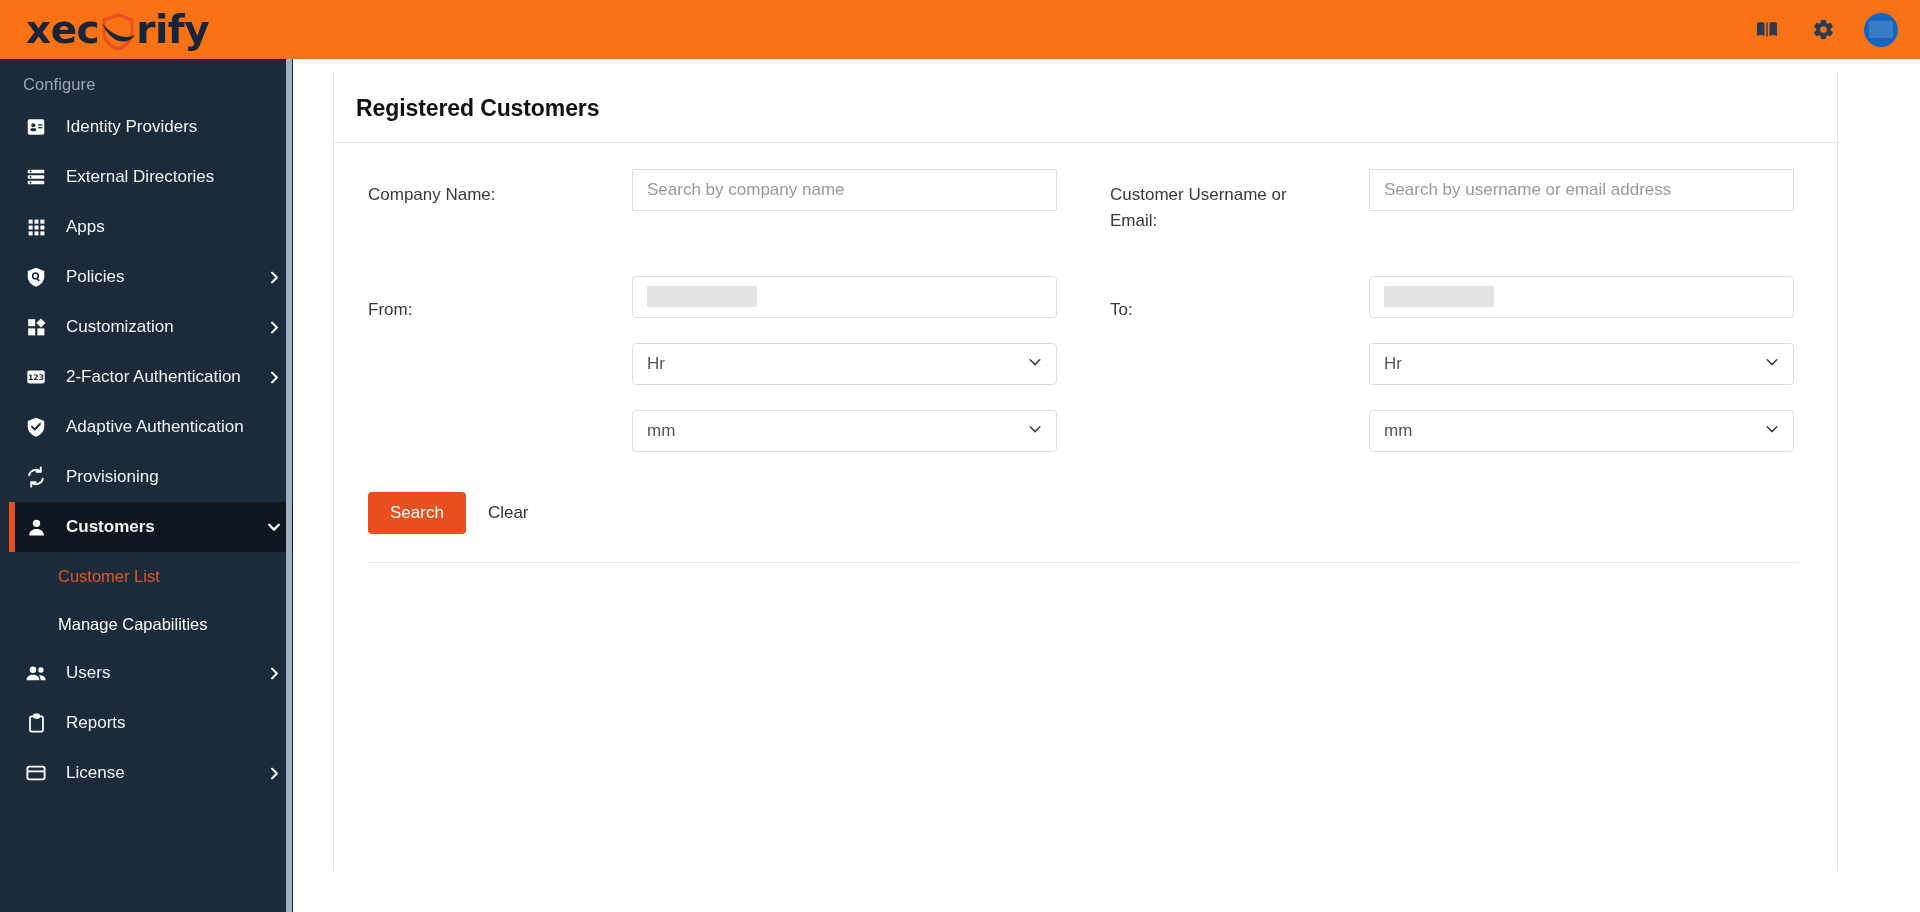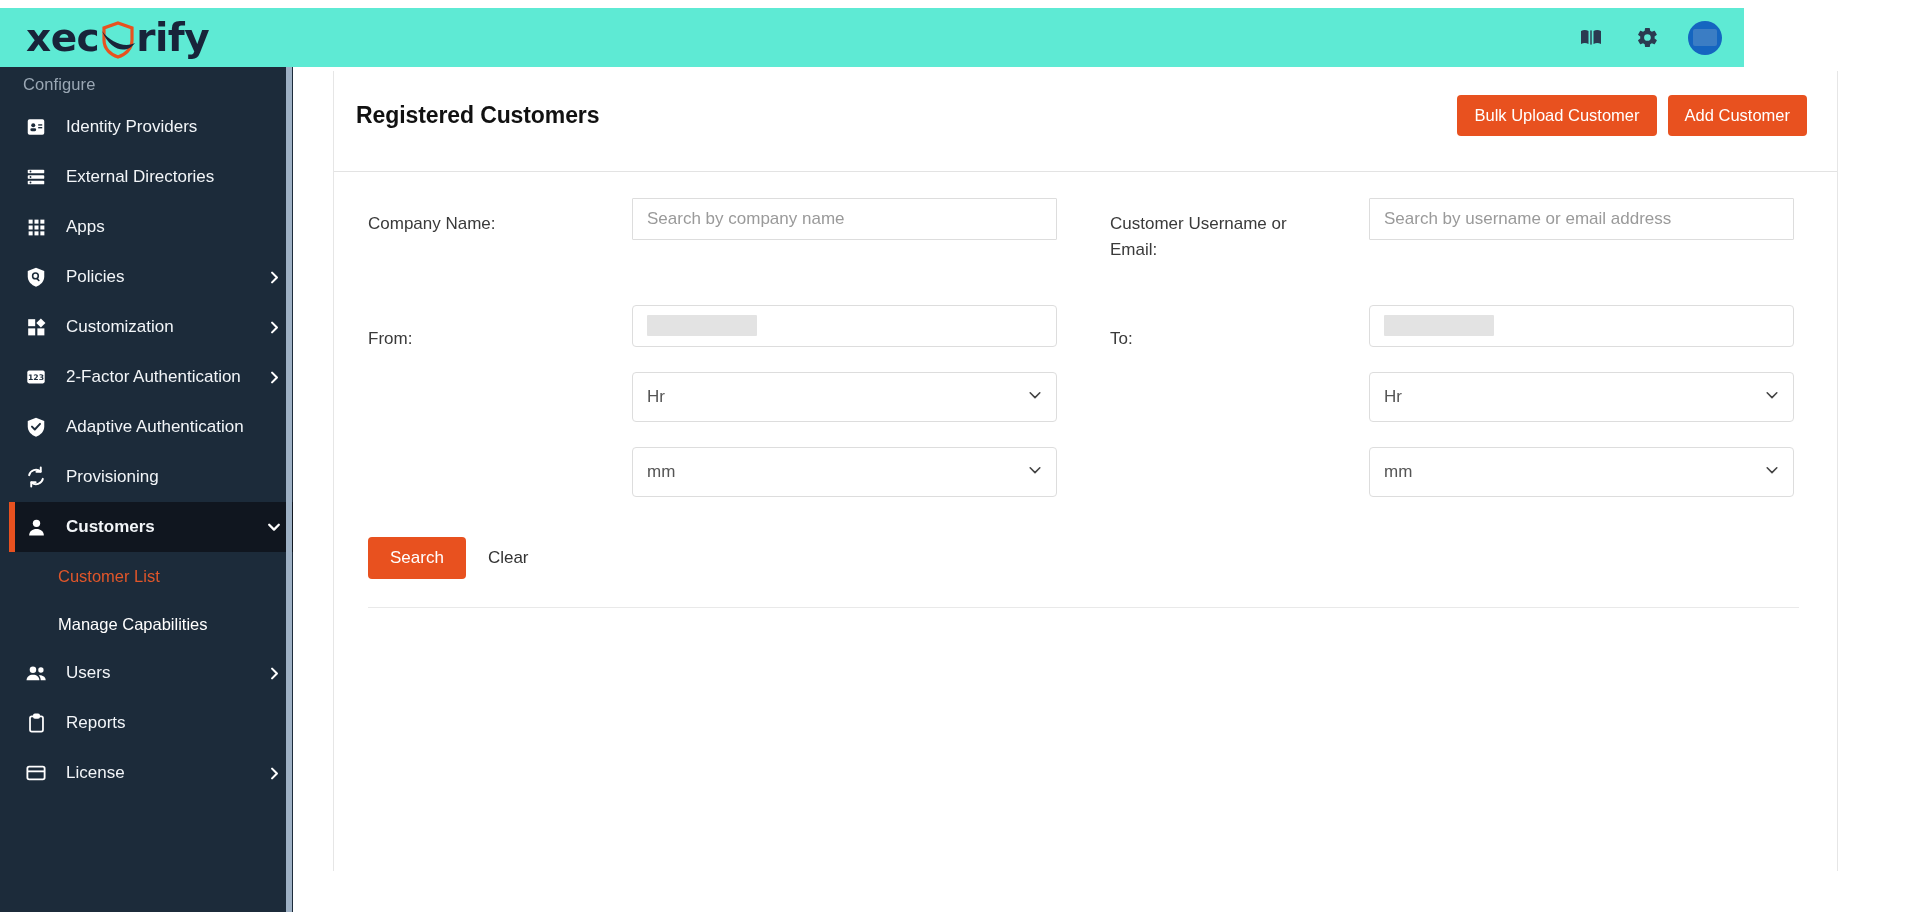--- a/index.html
+++ b/index.html
@@ -8,24 +8,24 @@
     width: 1920px;
     height: 912px;
     overflow: hidden;
     font-family: "Liberation Sans", sans-serif;
     background: #ffffff;
   }
 
   
   .topbar {
     position: absolute;
-    top: 8px; left: 0;
-    width: 1744px;
+    top: 0; left: 0;
+    width: 1920px;
     height: 59px;
-    background: #5eead4;
+    background: #f97316;
     display: flex;
     align-items: center;
     justify-content: space-between;
     padding: 0 22px 0 26px;
     z-index: 20;
   }
 
   .logo {
     display: flex;
     align-items: center;
@@ -183,21 +183,21 @@
     border: 1px solid #e6e6e6;
     border-top: none;
     border-bottom: none;
     min-height: 800px;
   }
 
   .card-header {
     display: flex;
     align-items: center;
     justify-content: space-between;
-    padding: 24px 30px 35px 22px;
+    padding: 24px 30px 20px 22px;
     border-bottom: 1px solid #e3e3e3;
     gap: 32px;
   }
   .page-title {
     font-size: 23px;
     font-weight: 700;
     color: #111111;
     letter-spacing: -0.1px;
   }
   .header-actions { display: flex; gap: 11px; }
@@ -265,21 +265,21 @@
   .redacted {
     width: 110px;
     height: 21px;
     background: #e3e3e3;
     border-radius: 1px;
   }
 
   .select-wrap { position: relative; width: 425px; margin-top: 25px; }
   .select-box {
     width: 425px;
-    height: 50px;
+    height: 42px;
     border: 1px solid #dddddd;
     border-radius: 4px;
     background: #ffffff;
     display: flex;
     align-items: center;
     padding: 0 14px;
     font-size: 17px;
     color: #555555;
     cursor: pointer;
   }
@@ -538,24 +538,20 @@
 
   </div>
   <div class="sidebar-scroll"></div>
 </div>
 
 <div class="main">
   <div class="content-card">
 
     <div class="card-header">
       <div class="page-title">Registered Customers</div>
-      <div class="header-actions">
-        <button class="btn-primary">Bulk Upload Customer</button>
-        <button class="btn-primary">Add Customer</button>
-      </div>
     </div>
 
     <div class="filter-body">
       <div class="filter-grid">
 
         <div class="f-label">Company Name:</div>
         <div class="f-field">
           <input class="text-input" type="text" placeholder="Search by company name" style="">
         </div>
 

